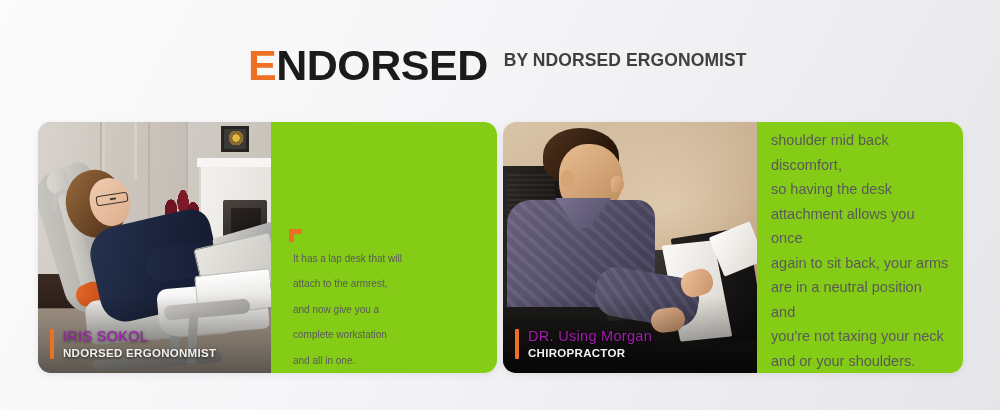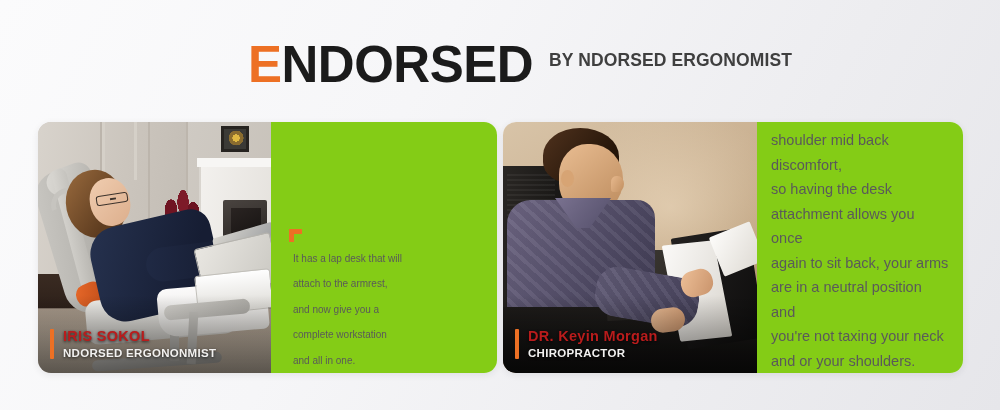--- a/index.html
+++ b/index.html
@@ -14,21 +14,21 @@
   }
 
   
   .heading-row {
     position: absolute;
     left: 248px; top: 42px;
     display: flex;
     align-items: flex-start;
   }
   .headline {
-    font-size: 51px;
+    font-size: 43px;
     font-weight: bold;
     letter-spacing: -0.5px;
     line-height: 46px;
     color: #1b1b1b;
     white-space: nowrap;
   }
   .headline .accent { color: #ED7024; }
   .subhead {
     margin-left: 16px;
     margin-top: 6px;
@@ -391,23 +391,23 @@
     z-index: 4;
   }
   .name-bar {
     width: 4px;
     background: #ED7024;
     margin-right: 9px;
     border-radius: 1px;
   }
   .name-text { line-height: 1.08; }
   .name-main {
-    color: #b91c1c;
+    color: #a21caf;
     font-size: 14.5px;
-    font-weight: bold;
+    font-weight: normal;
     letter-spacing: 0.3px;
     text-shadow: 0 1px 3px rgba(0,0,0,0.7);
   }
   .name-sub {
     color: #f2f1f0;
     font-size: 11.5px;
     font-weight: bold;
     letter-spacing: 0.3px;
     margin-top: 2px;
     text-shadow: 0 1px 3px rgba(0,0,0,0.7);
@@ -557,21 +557,21 @@
       <div class="s2-book-page2"></div>
       <div class="s2-arm-low"></div>
       <div class="s2-hand1"></div>
       <div class="s2-hand2"></div>
     </div>
 
     <div class="photo-fade"></div>
     <div class="name-badge">
       <div class="name-bar"></div>
       <div class="name-text">
-        <div class="name-main">DR. Keyin Morgan</div>
+        <div class="name-main">DR. Using Morgan</div>
         <div class="name-sub">CHIROPRACTOR</div>
       </div>
     </div>
   </div>
 
   <div class="quote-side">
     <div class="quote-inner">
 
       <div class="quote-text">Using a laptop every single
 day is one of the things that

